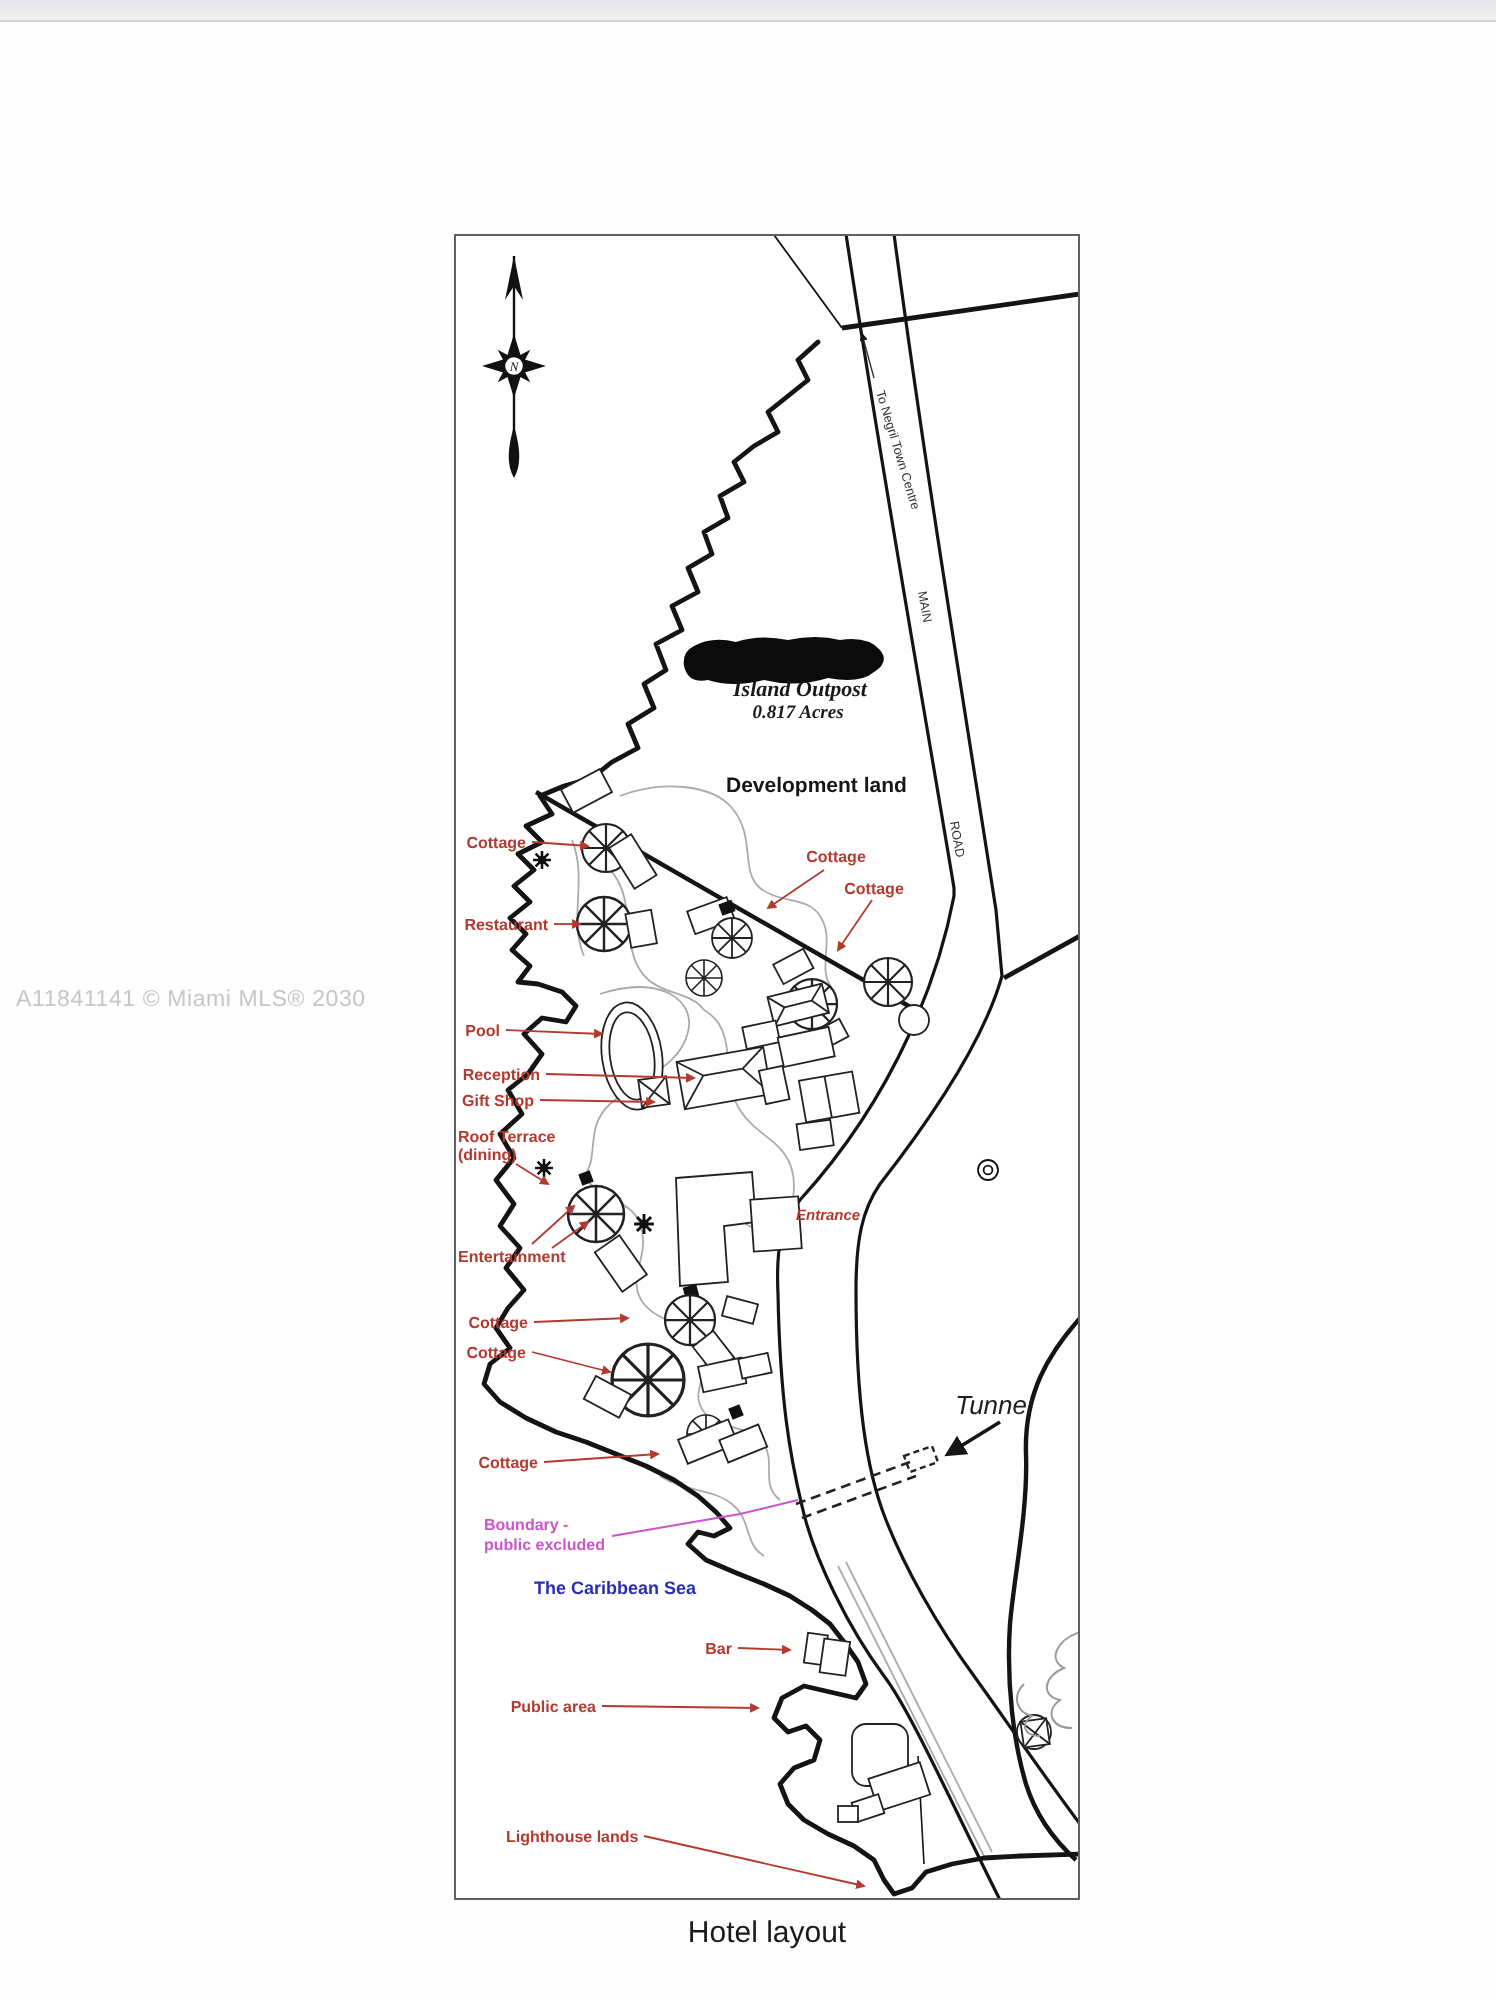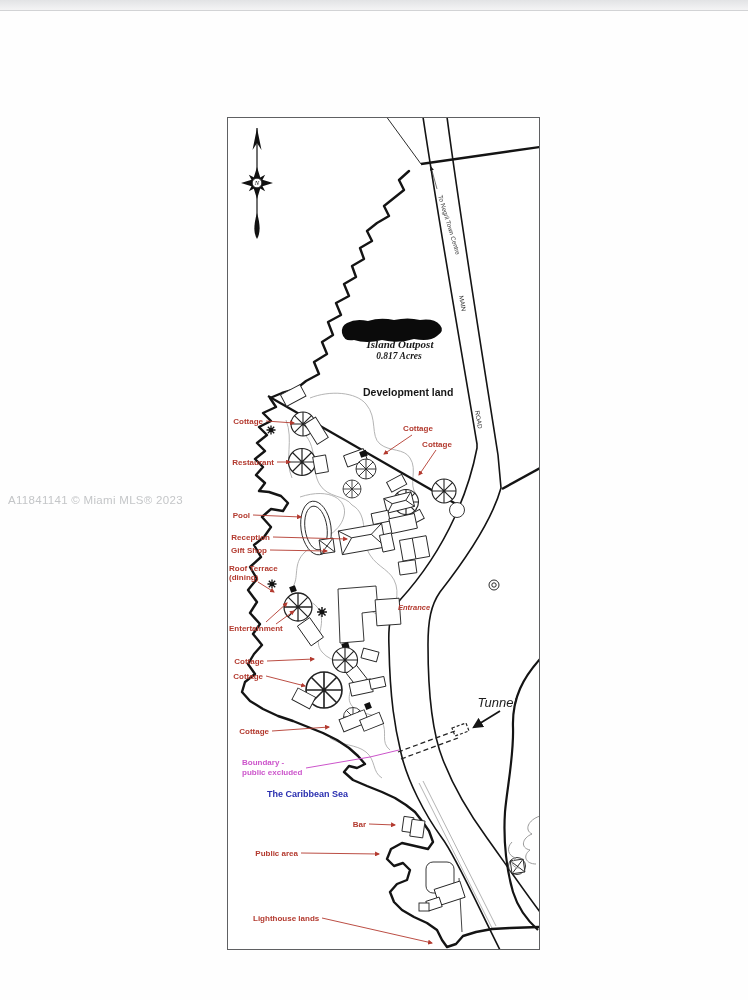--- a/index.html
+++ b/index.html
@@ -29,21 +29,21 @@
   .lparcel{fill:#191919;font:italic bold 11px "Liberation Serif",serif;}
   .lparcel2{fill:#191919;font:italic bold 9.5px "Liberation Serif",serif;}
   .redln{stroke:#b33a2f;stroke-width:.9;fill:none;}
   .magln{stroke:#cc55cb;stroke-width:1;fill:none;}
 </style>
 </head>
 <body>
 
 <div class="page">
   <div class="topbar"></div>
-  <div class="watermark">A11841141 © Miami MLS® 2023</div>
+  <div class="watermark">A11841141 © Miami MLS® 2030</div>
 
   <div class="map-wrap">
     <svg width="311" height="831" viewBox="228 118 311 831">
       <defs>
         <g id="umb" stroke="#222" stroke-width=".9" fill="#fff">
           <circle r="10"></circle>
           <path d="M0,-10V10M-10,0H10M-7.07,-7.07L7.07,7.07M-7.07,7.07L7.07,-7.07"></path>
         </g>
         <g id="gear" stroke="#111" stroke-width="1.3">
           <path d="M0,-4.5V4.5M-4.5,0H4.5M-3.2,-3.2L3.2,3.2M-3.2,3.2L3.2,-3.2"></path>
@@ -249,13 +249,14 @@
       <text class="lred" x="229" y="631">Entertainment</text>
       <text class="lred" x="264" y="664" text-anchor="end">Cottage</text>
       <text class="lred" x="263" y="679" text-anchor="end">Cottage</text>
       <text class="lred" x="269" y="734" text-anchor="end">Cottage</text>
       <text class="lred" x="366" y="827" text-anchor="end">Bar</text>
       <text class="lred" x="298" y="856" text-anchor="end">Public area</text>
       <text class="lred" x="253" y="921">Lighthouse lands</text>
     </svg>
   </div>
 
+  <div class="caption">Hotel layout</div>
 </div>
 
 </body></html>

